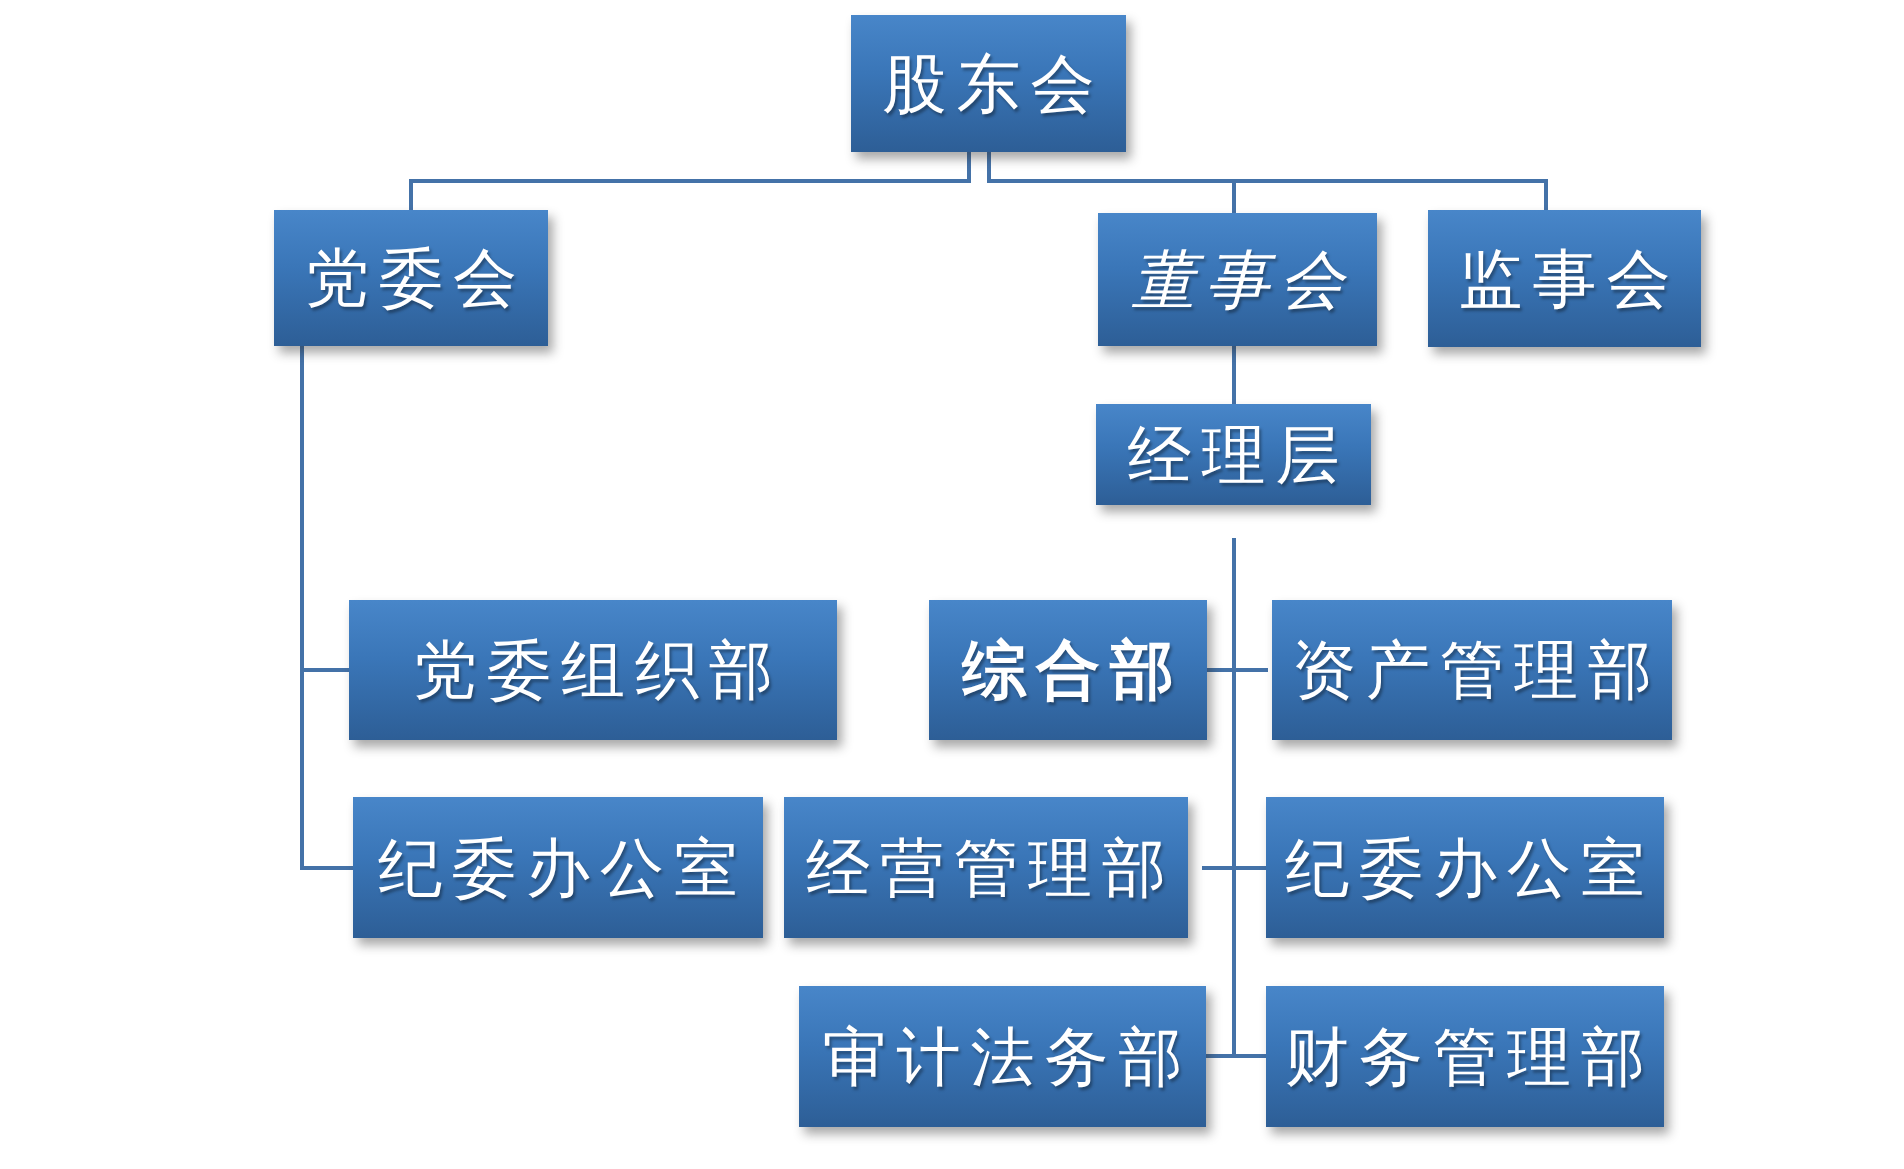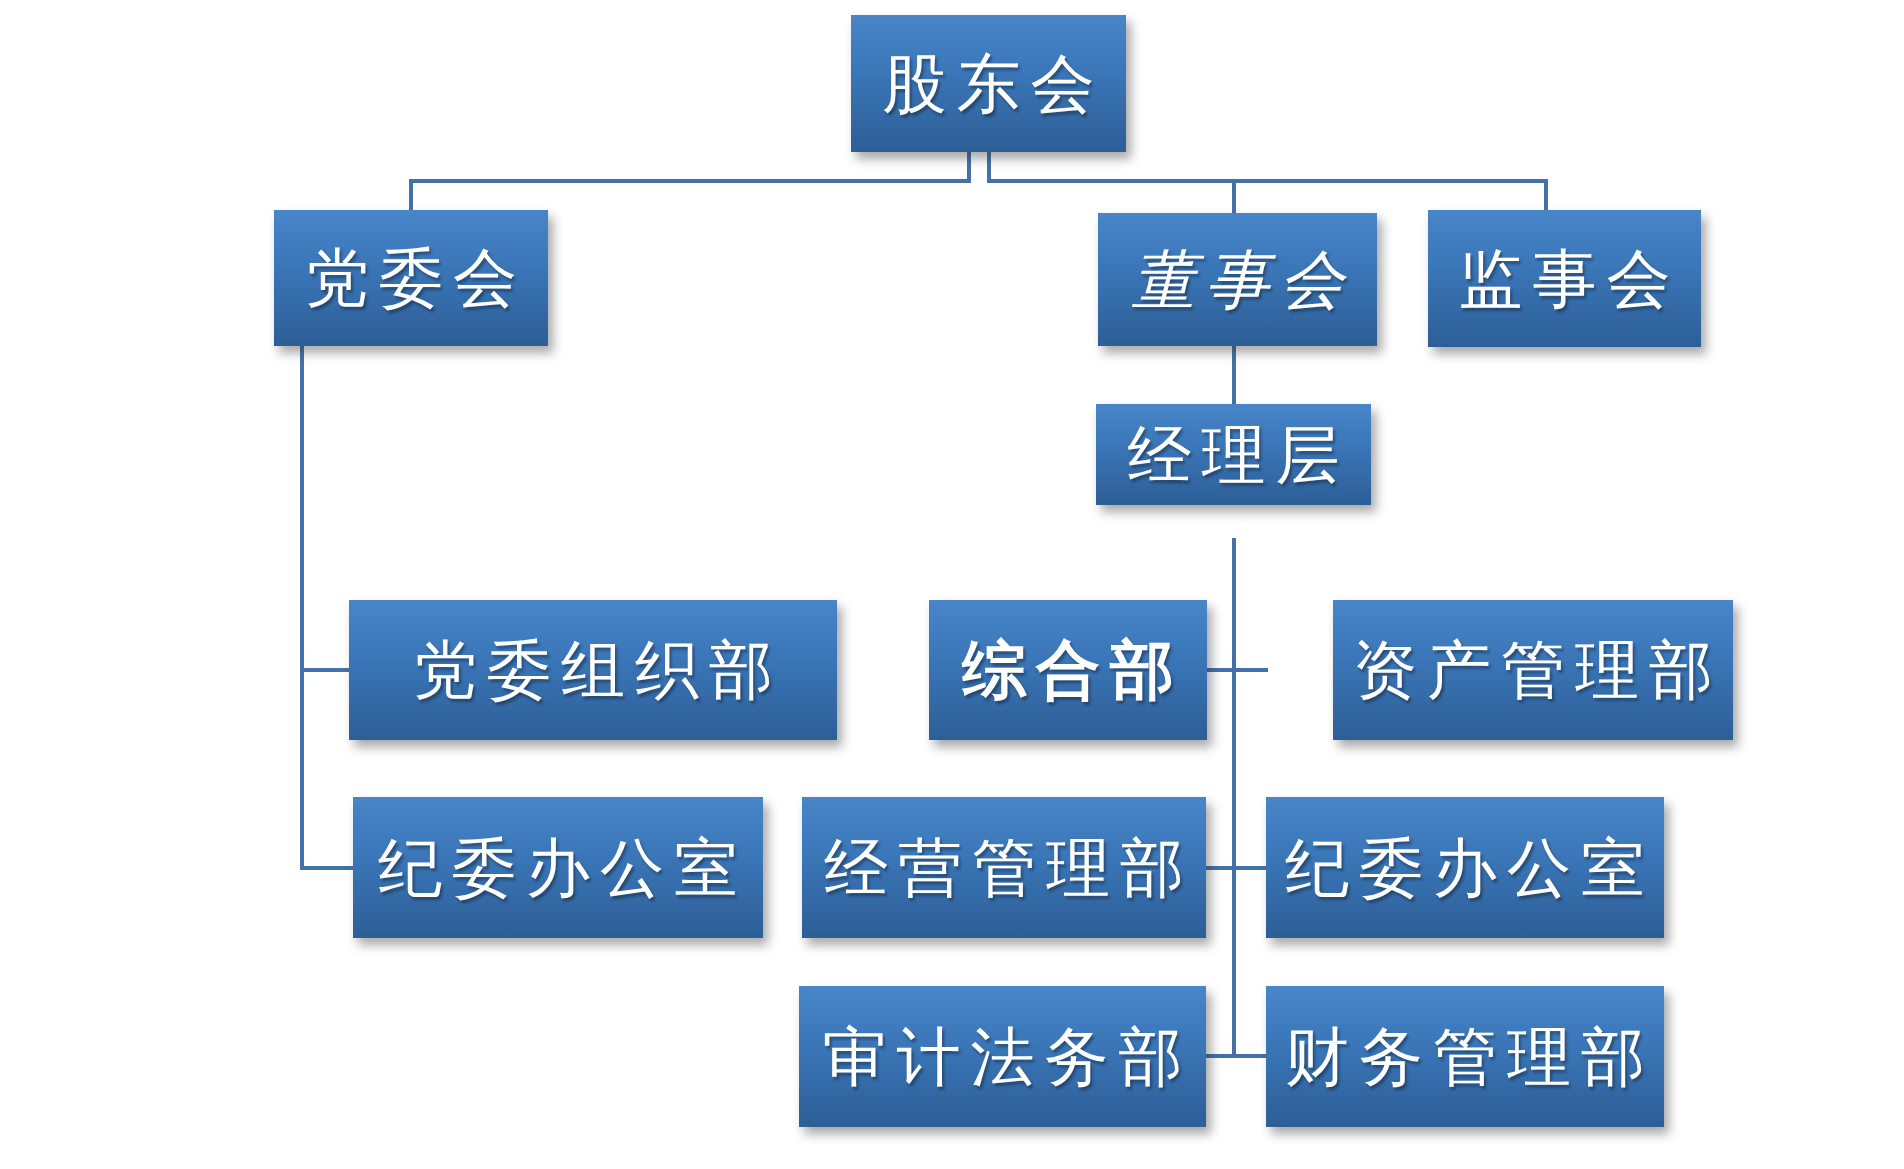--- a/index.html
+++ b/index.html
@@ -64,22 +64,22 @@
   <div class="node" style="left:815px; top:15px; width:275px; height:137px;">股东会</div>
 
   <div class="node" style="left:238px; top:210px; width:274px; height:136px;">党委会</div>
   <div class="node" style="left:1062px; top:213px; width:279px; height:133px;font-style:italic;">董事会</div>
   <div class="node" style="left:1392px; top:210px; width:273px; height:137px;">监事会</div>
 
   <div class="node" style="left:1060px; top:404px; width:275px; height:101px;">经理层</div>
 
   <div class="node" style="left:313px; top:600px; width:488px; height:140px;">党委组织部</div>
   <div class="node" style="left:893px; top:600px; width:278px; height:140px;font-weight:bold;">综合部</div>
-  <div class="node" style="left:1297px; top:600px; width:400px; height:140px;">资产管理部</div>
+  <div class="node" style="left:1236px; top:600px; width:400px; height:140px;">资产管理部</div>
 
   <div class="node" style="left:317px; top:797px; width:410px; height:141px;">纪委办公室</div>
-  <div class="node" style="left:766px; top:797px; width:404px; height:141px;">经营管理部</div>
+  <div class="node" style="left:748px; top:797px; width:404px; height:141px;">经营管理部</div>
   <div class="node" style="left:1230px; top:797px; width:398px; height:141px;">纪委办公室</div>
 
   <div class="node" style="left:763px; top:986px; width:407px; height:141px;">审计法务部</div>
   <div class="node" style="left:1230px; top:986px; width:398px; height:141px;">财务管理部</div>
 
 </div>
 
 </body></html>

